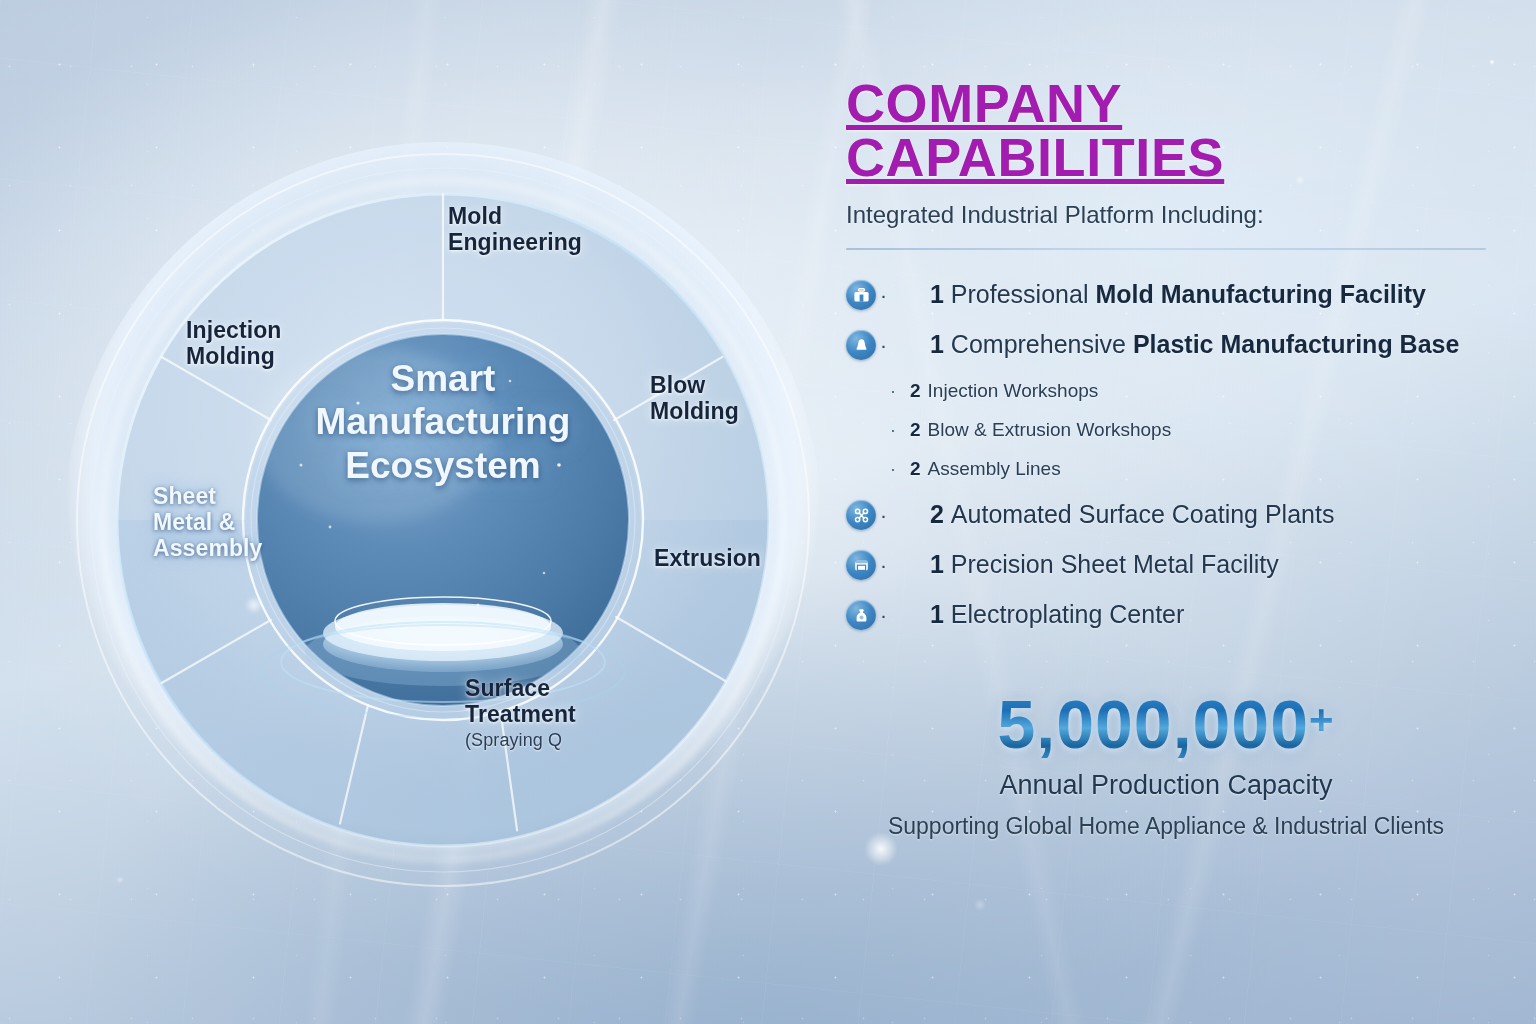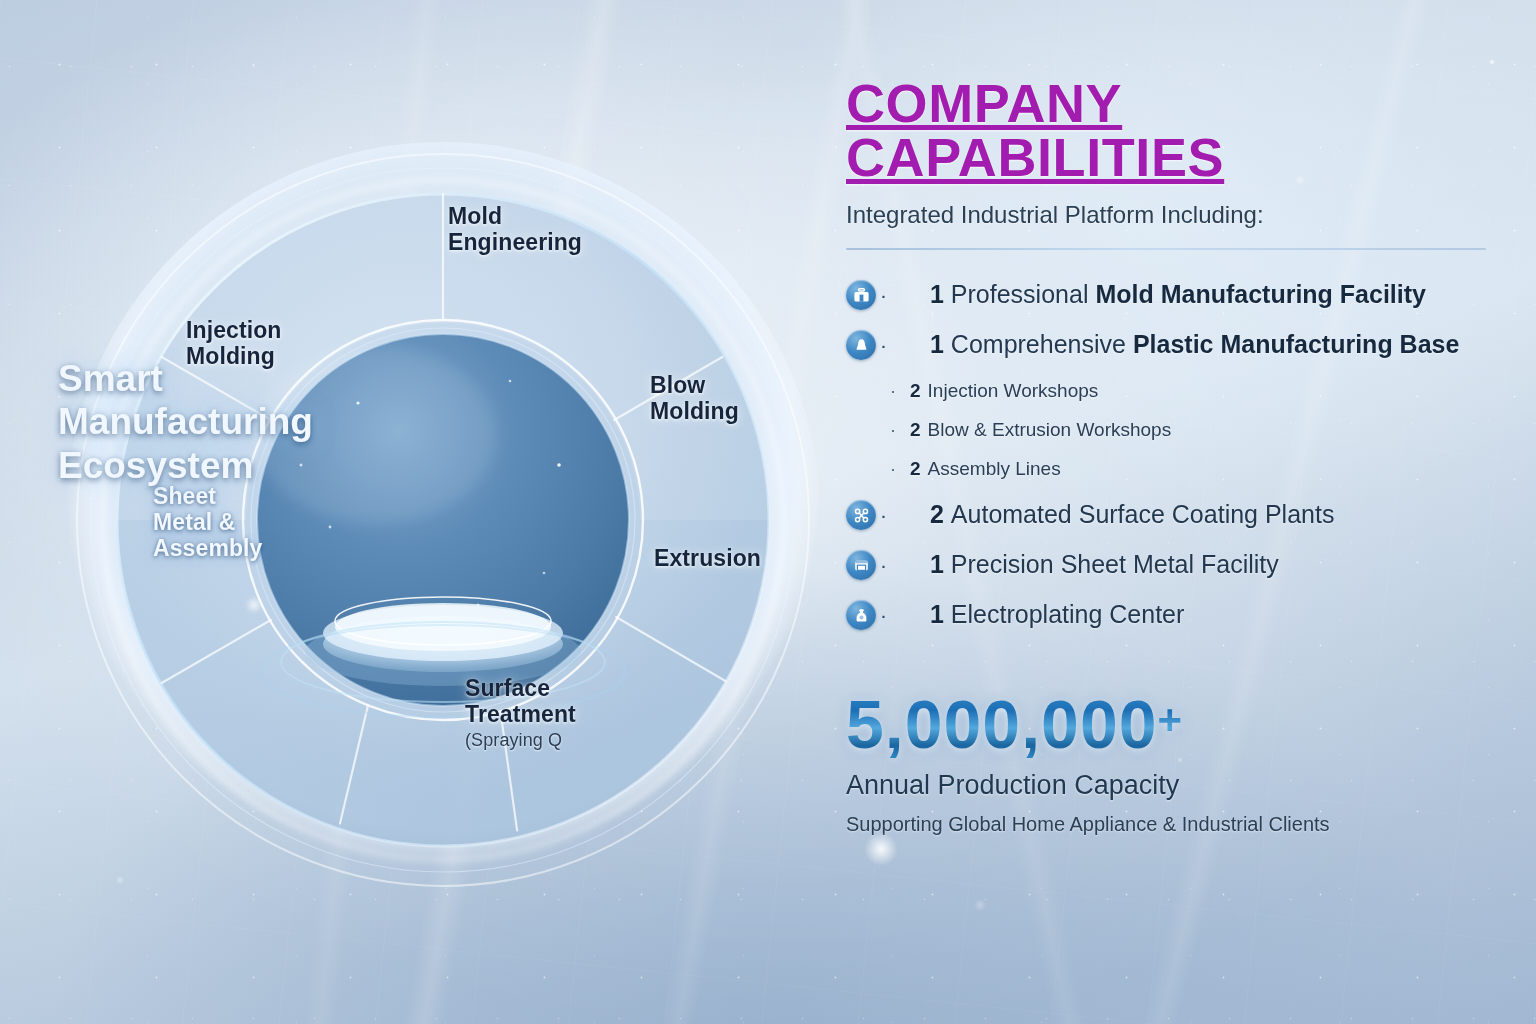--- a/index.html
+++ b/index.html
@@ -71,21 +71,21 @@
     color:#16253c;
     font-size:23px; font-weight:600; line-height:1.13;
     text-shadow:0 1px 3px rgba(255,255,255,.85), 0 0 12px rgba(255,255,255,.6);
     letter-spacing:.1px;
   }
   .wlabel.light { color:#f2f8ff; text-shadow:0 1px 4px rgba(20,50,90,.65), 0 0 14px rgba(120,170,220,.6); }
   .wlabel .sub { display:block; font-size:18px; font-weight:400; margin-top:3px; color:#2b3e57;
     text-shadow:0 1px 2px rgba(255,255,255,.8); }
 
   .ctr-title {
-    position:absolute; z-index:6; left:0; right:0; top:222px; text-align:left;
+    position:absolute; z-index:6; left:0; right:0; top:222px; text-align:center;
     color:#f0f7ff; font-size:37px; font-weight:700; line-height:1.17;
     text-shadow:0 2px 6px rgba(10,40,80,.55), 0 0 22px rgba(150,200,245,.55);
   }
 
   
   .mach { position:absolute; z-index:4; }
   .mach svg { display:block; }
 
   
   #panel { position:absolute; left:846px; top:76px; width:640px; z-index:3; }
@@ -115,32 +115,32 @@
   .btxt .num { font-weight:700; color:#16293f; }
   .btxt .em { font-weight:700; color:#16293f; }
 
   .subrow { display:flex; align-items:center; margin:0 0 17px 44px; }
   .sdot { color:#45607c; font-size:18px; margin-right:14px; }
   .stxt { font-size:19px; color:#2a3e56; white-space:nowrap;
     text-shadow:0 1px 2px rgba(255,255,255,.5); }
   .stxt .num { font-weight:700; color:#16293f; margin-right:7px; }
 
   
-  #stats { position:absolute; left:846px; top:690px; width:640px; z-index:3; }
+  #stats { position:absolute; left:846px; top:690px; width:640px; z-index:3; text-align:center; }
   .bignum {
     font-size:68px; font-weight:700; letter-spacing:1px; line-height:1;
     background:linear-gradient(180deg,#2f87c6 0%, #1d6fb5 30%, #53a8dd 56%, #1a659f 82%, #2e86c3 100%);
     -webkit-background-clip:text; background-clip:text; color:transparent;
     filter:drop-shadow(0 2px 4px rgba(255,255,255,.7)) drop-shadow(0 1px 6px rgba(40,110,175,.3));
     display:inline-block;
   }
   .bignum .plus { font-size:42px; vertical-align:14px; }
   .caplbl { margin-top:12px; font-size:27px; color:#1f3category; }
   .caplbl { font-size:27px; color:#203951; text-shadow:0 1px 2px rgba(255,255,255,.6); }
-  .capsub { margin-top:12px; font-size:20px; color:#2a4055; text-shadow:0 1px 2px rgba(255,255,255,.55); }
+  .capsub { margin-top:12px; font-size:23px; color:#2a4055; text-shadow:0 1px 2px rgba(255,255,255,.55); }
   .starglow { position:absolute; left:18px; top:142px; width:34px; height:34px;
     background:radial-gradient(circle, rgba(255,255,255,.9) 0%, rgba(255,255,255,0) 70%); }
 </style>
 </head>
 <body>
 
 <div id="bg">
   <div class="layer bg-base"></div>
   <div class="layer bg-grid"></div>
   <div class="layer bg-streaks"></div>

